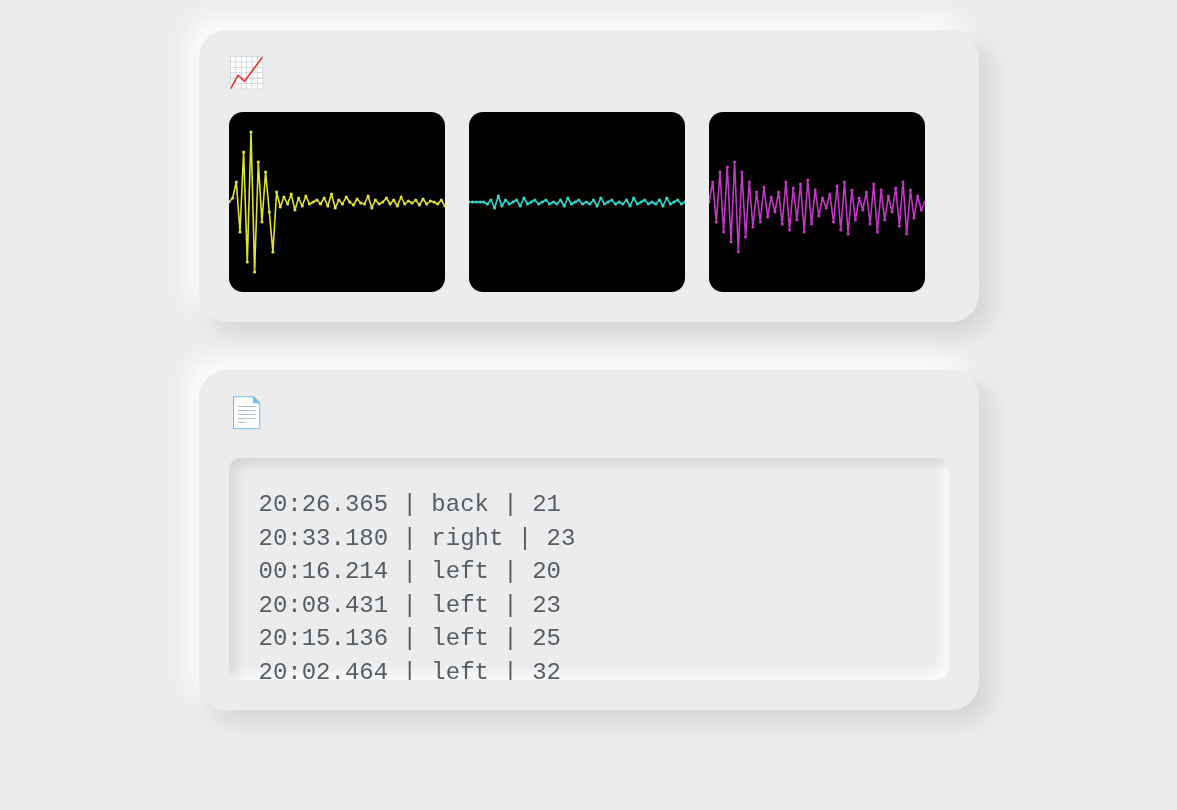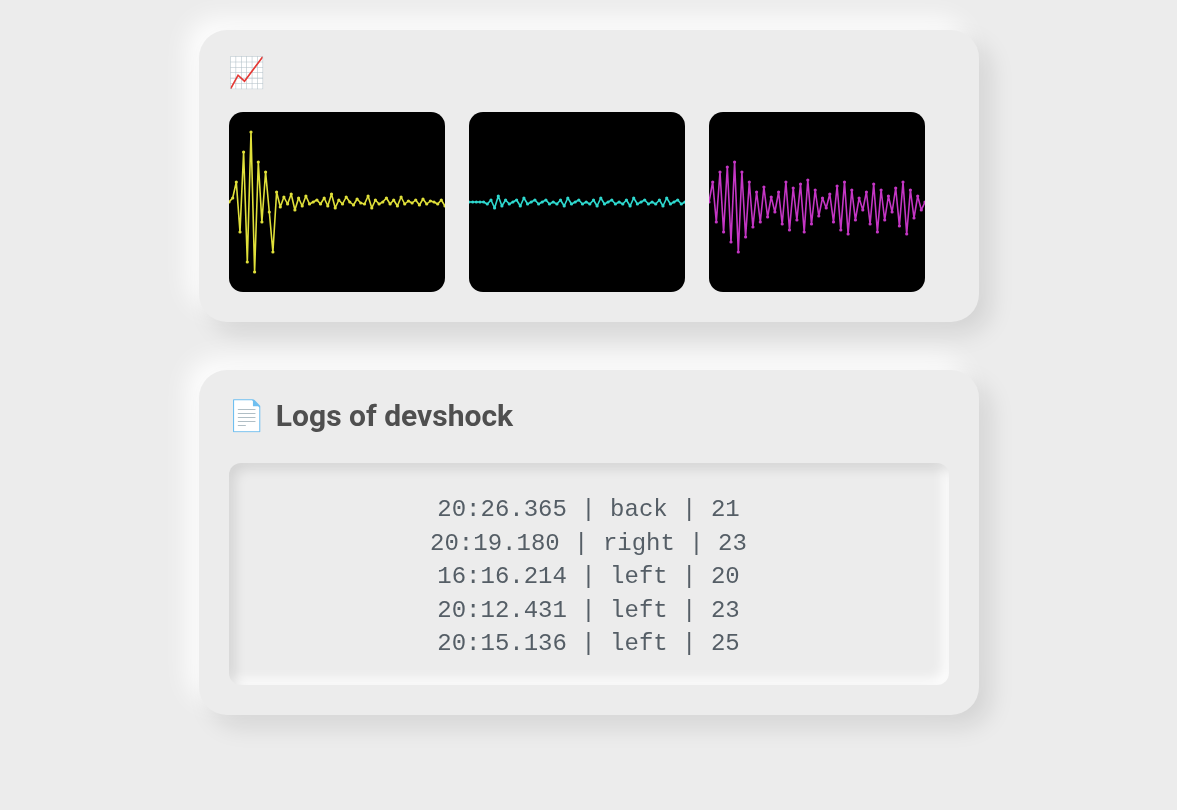--- a/index.html
+++ b/index.html
@@ -64,21 +64,20 @@
       inset 6px 6px 12px rgba(0,0,0,0.10),
       inset -6px -6px 12px rgba(255,255,255,0.9);
     padding: 30px 30px 8px 30px;
     font-family: ui-monospace, SFMono-Regular, Menlo, Monaco, Consolas, "Liberation Mono", "Courier New", monospace;
     font-size: 24px;
     line-height: 1.40;
     color: #555e66;
     white-space: pre;
     height: 222px;
     overflow: hidden;
-    text-align: center;
   }
   .log-line { display:block; }
 </style>
 </head>
 <body>
 
 <div class="page">
 
   <div class="card">
     <div class="card-title">
@@ -279,18 +278,17 @@
             <circle cx="212.3" cy="98.0" r="1.6" fill="#c436c4"></circle>
             <circle cx="216.0" cy="90.0" r="1.6" fill="#c436c4"></circle>
           </svg>
         </div>
     </div>
   </div>
 
   <div class="card">
     <div class="card-title">
       <span class="title-icon">📄</span>
-      <span>Logs of devshock</span>
     </div>
-    <div class="logs-panel"><span class="log-line">20:26.365 | back | 21</span><span class="log-line">20:19.180 | right | 23</span><span class="log-line">16:16.214 | left | 20</span><span class="log-line">20:12.431 | left | 23</span><span class="log-line">20:15.136 | left | 25</span></div>
+    <div class="logs-panel"><span class="log-line">20:26.365 | back | 21</span><span class="log-line">20:33.180 | right | 23</span><span class="log-line">00:16.214 | left | 20</span><span class="log-line">20:08.431 | left | 23</span><span class="log-line">20:15.136 | left | 25</span><span class="log-line">20:02.464 | left | 32</span></div>
   </div>
 
 </div>
 
 </body></html>

